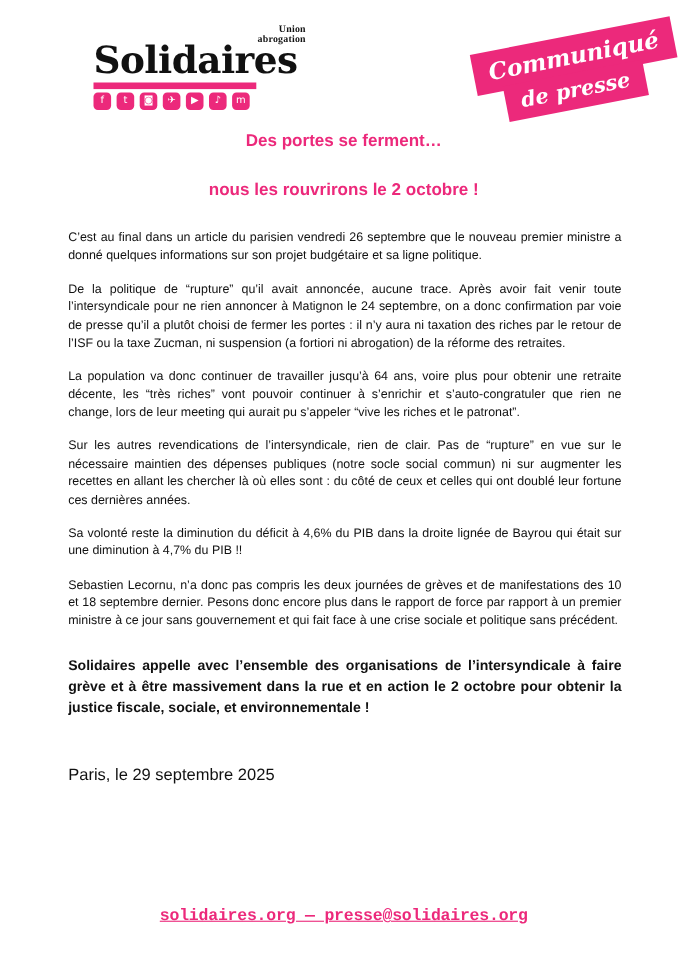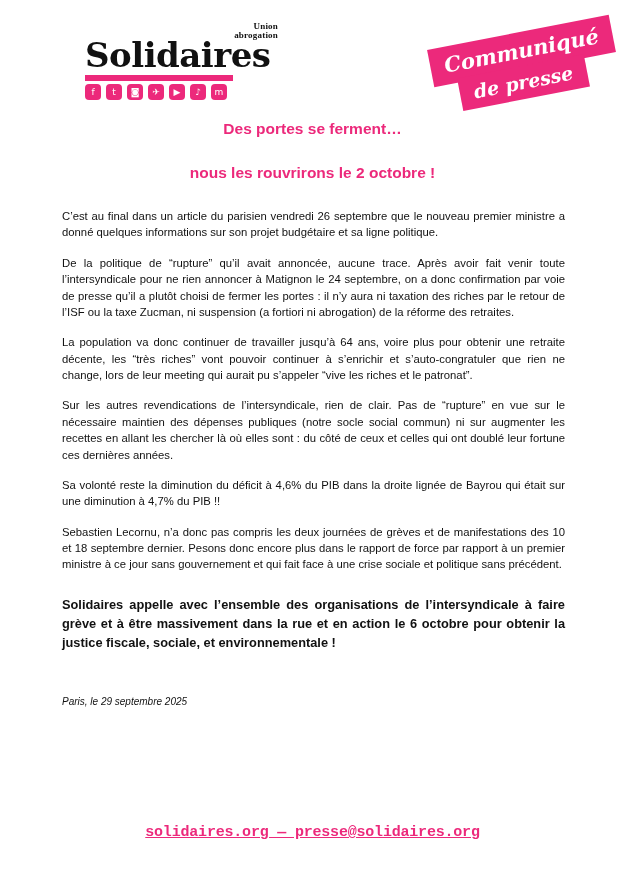--- a/index.html
+++ b/index.html
@@ -130,22 +130,21 @@
     color: #111;
   }
   .para.call {
     font-weight: bold;
     font-size: 12.8px;
     line-height: 1.5;
     margin-top: 22px;
     margin-bottom: 0;
   }
   .signature {
-    font-size: 10px;
-    font-style: italic;
+    font-size: 15px;
     margin-top: 44px;
     color: #111;
   }
 
   
   .footer {
     position: absolute;
     left: 0;
     right: 0;
     bottom: 36px;
@@ -195,19 +194,19 @@
   <div class="title-line-2">nous les rouvrirons le 2 octobre !</div>
 </div>
 
 <div class="body-wrap">
   <p class="para">C’est au final dans un article du parisien vendredi 26 septembre que le nouveau premier ministre a donné quelques informations sur son projet budgétaire et sa ligne politique.</p>
   <p class="para">De la politique de “rupture” qu’il avait annoncée, aucune trace. Après avoir fait venir toute l’intersyndicale pour ne rien annoncer à Matignon le 24 septembre, on a donc confirmation par voie de presse qu’il a plutôt choisi de fermer les portes : il n’y aura ni taxation des riches par le retour de l’ISF ou la taxe Zucman, ni suspension (a fortiori ni abrogation) de la réforme des retraites.</p>
   <p class="para">La population va donc continuer de travailler jusqu’à 64 ans, voire plus pour obtenir une retraite décente, les “très riches” vont pouvoir continuer à s’enrichir et s’auto-congratuler que rien ne change, lors de leur meeting qui aurait pu s’appeler “vive les riches et le patronat”.</p>
   <p class="para">Sur les autres revendications de l’intersyndicale, rien de clair. Pas de “rupture” en vue sur le nécessaire maintien des dépenses publiques (notre socle social commun) ni sur augmenter les recettes en allant les chercher là où elles sont : du côté de ceux et celles qui ont doublé leur fortune ces dernières années.</p>
   <p class="para">Sa volonté reste la diminution du déficit à 4,6% du PIB dans la droite lignée de Bayrou qui était sur une diminution à 4,7% du PIB !!</p>
   <p class="para">Sebastien Lecornu, n’a donc pas compris les deux journées de grèves et de manifestations des 10 et 18 septembre dernier. Pesons donc encore plus dans le rapport de force par rapport à un premier ministre à ce jour sans gouvernement et qui fait face à une crise sociale et politique sans précédent.</p>
-  <p class="para call">Solidaires appelle avec l’ensemble des organisations de l’intersyndicale à faire grève et à être massivement dans la rue et en action le 6 octobre pour obtenir la justice fiscale, sociale, et environnementale !</p>
+  <p class="para call">Solidaires appelle avec l’ensemble des organisations de l’intersyndicale à faire grève et à être massivement dans la rue et en action le 2 octobre pour obtenir la justice fiscale, sociale, et environnementale !</p>
   <div class="signature">Paris, le 29 septembre 2025</div>
 </div>
 
 <div class="footer">
   <span class="footer-text">solidaires.org — presse@solidaires.org</span>
 </div>
 
 </body></html>

